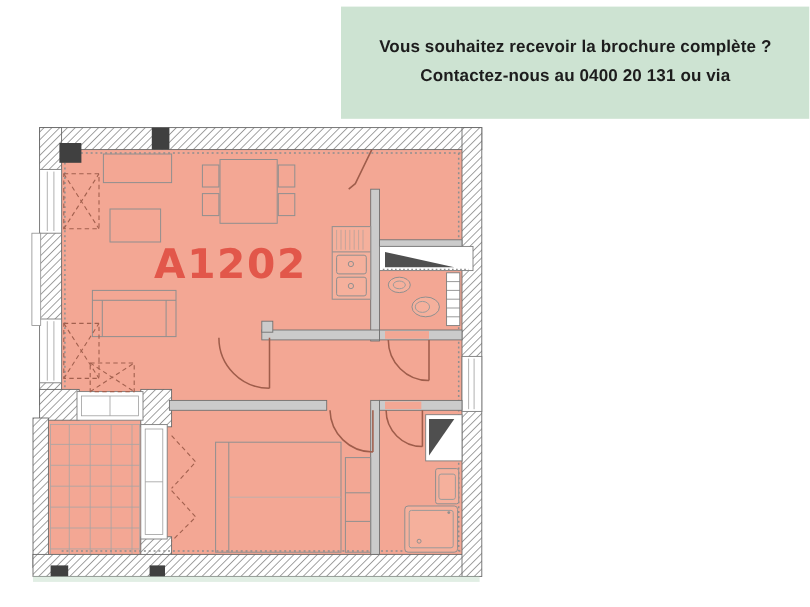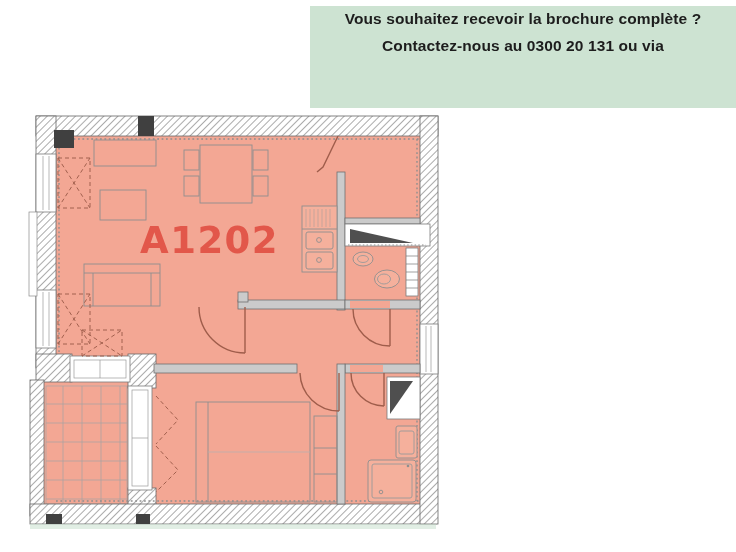--- a/index.html
+++ b/index.html
@@ -3,21 +3,21 @@
 <meta charset="utf-8">
 <style>
   html,body{margin:0;padding:0;background:#ffffff;}
   .canvas{
     position:relative;width:736px;height:552px;background:#ffffff;overflow:hidden;
     font-family:"Liberation Sans","DejaVu Sans",sans-serif;
   }
   .banner{
     position:absolute;left:310px;top:6px;width:426px;height:102px;
     background:#cde3d2;color:#1d1d1d;
-    display:flex;flex-direction:column;align-items:center;justify-content:flex-start;
+    display:flex;flex-direction:column;align-items:center;justify-content:center;
     text-align:center;font-weight:700;font-size:15.5px;line-height:1.72;letter-spacing:.1px;
   }
   .plan-svg{position:absolute;left:0;top:0;}
   .unit-label{
     font-family:"DejaVu Sans","Liberation Sans",sans-serif;
     font-weight:bold;font-size:37px;letter-spacing:1.5px;
   }
 </style>
 </head>
 <body>
@@ -260,16 +260,16 @@
       </g>
     </g>
 
     <rect x="30" y="524" width="406" height="5" fill="#cde3d2" opacity="0.6"></rect>
 
     <text class="unit-label" x="140" y="253" fill="#e2574a">A1202</text>
   </svg>
 
   <div class="banner">
     <div>Vous souhaitez recevoir la brochure complète ?</div>
-    <div>Contactez-nous au 0300 20 131 ou via</div>
+    <div>Contactez-nous au 0400 20 131 ou via</div>
   </div>
 
 </div>
 
 </body></html>

